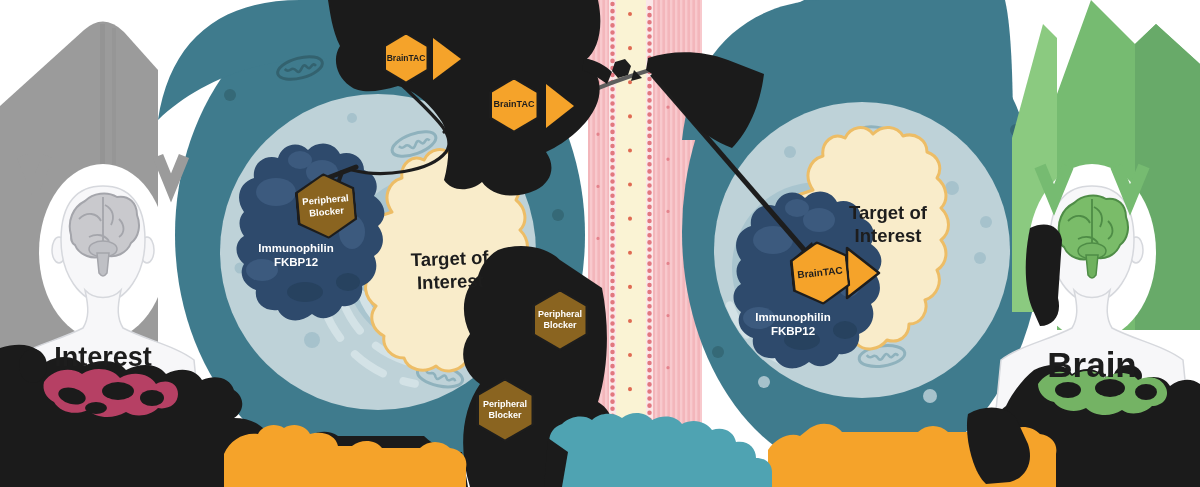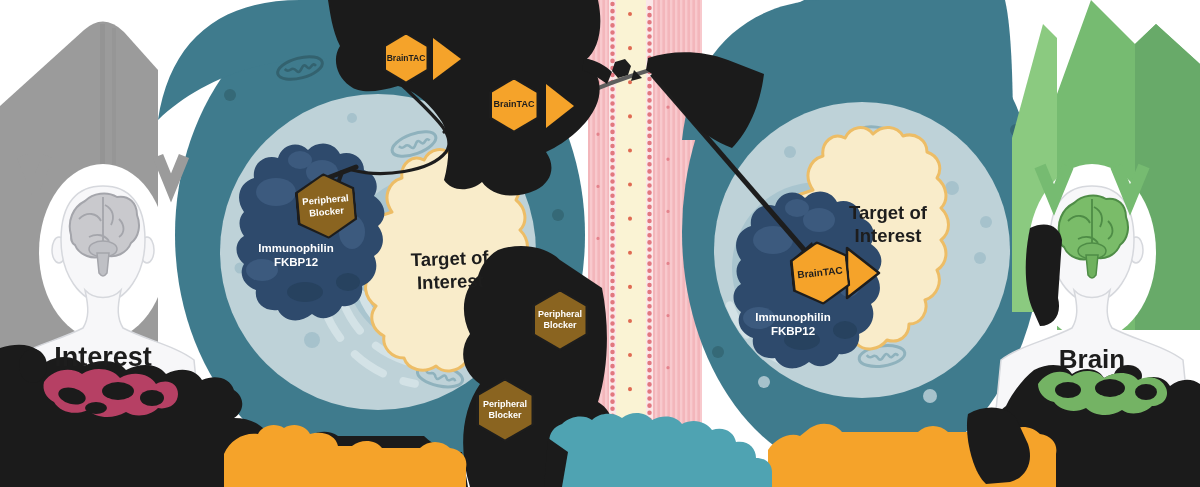--- a/index.html
+++ b/index.html
@@ -243,21 +243,21 @@
   <path fill="#1b1b1b" d="M548,438 L568,452 L562,487 L544,487 Z"></path>
 
   <polygon points="433,38 433,80 461,59" fill="#f5a32a"></polygon>
   <polygon points="546,84 546,128 574,106" fill="#f5a32a"></polygon>
   <rect x="839" y="264" width="9" height="17" fill="#ffffff"></rect>
   <polygon points="847,248 847,298 879,273" fill="#f5a32a" stroke="#1d1d1d" stroke-width="2.5" stroke-linejoin="round"></polygon>
 </svg>
 
 <div class="lbl" style="left:8px;top:341px;width:190px;font-size:27px">Interest</div>
 
-<div class="lbl" style="left:997px;top:343px;width:190px;font-size:26px">Brain</div>
+<div class="lbl" style="left:997px;top:343px;width:190px;font-size:35px">Brain</div>
 
 <div class="lbl" style="left:368px;top:247px;width:164px;font-size:18.5px;transform:rotate(-2deg)">
   <div>Target of</div>
   <div>Interest</div>
 </div>
 
 <div class="lbl" style="left:806px;top:201px;width:164px;font-size:18.5px">
   <div>Target of</div>
   <div>Interest</div>
 </div>

